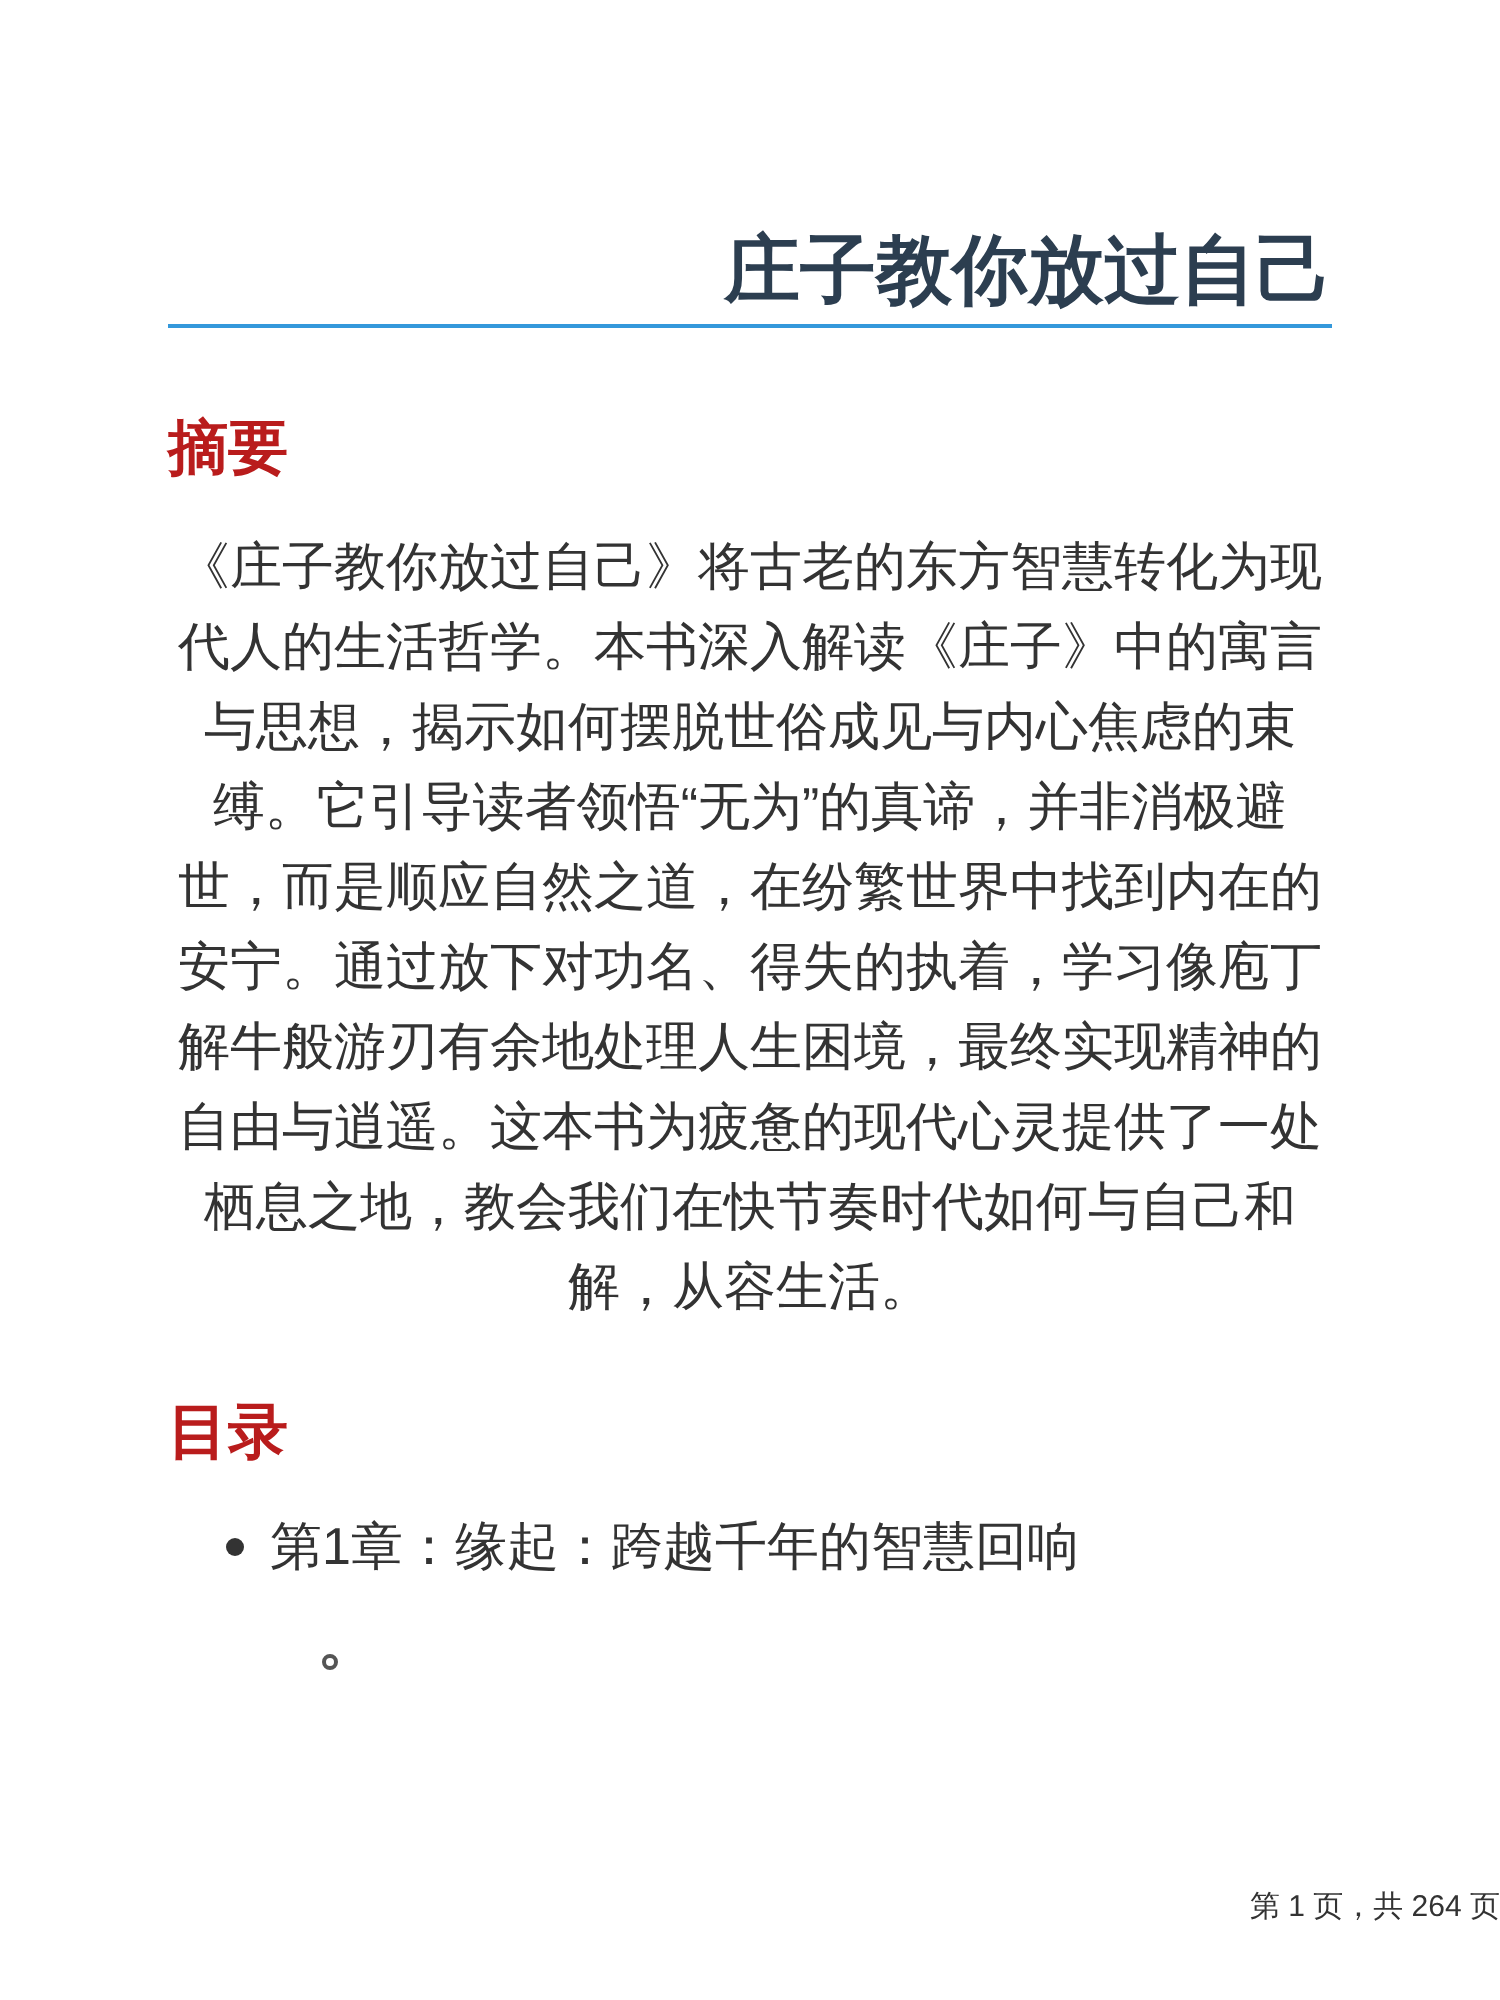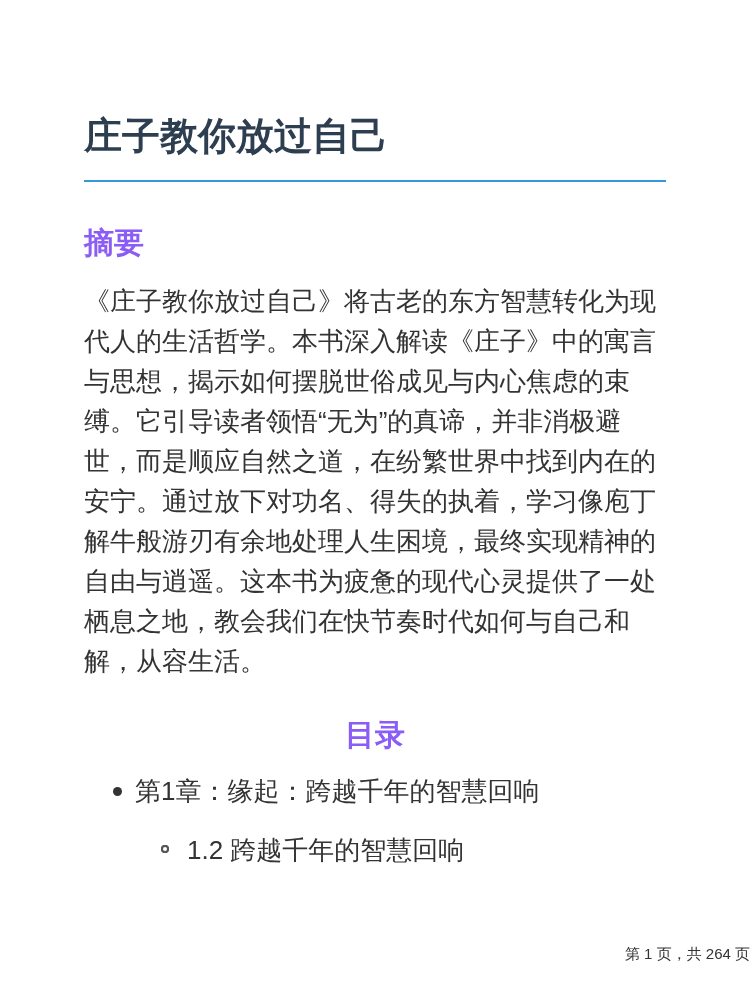--- a/index.html
+++ b/index.html
@@ -18,42 +18,42 @@
   }
   .content {
     padding: 114px 84px 0 84px;
   }
   h1.doc-title {
     margin: 0;
     font-size: 38px;
     line-height: 1.2;
     font-weight: 700;
     color: #2c3e50;
-    padding-bottom: 20px;
+    padding-bottom: 2px;
     border-bottom: 2px solid #3498db;
+    text-align: right;
   }
   h2.section-heading {
     font-size: 30px;
     line-height: 1.2;
     font-weight: 700;
-    color: #8b5cf6;
+    color: #b91c1c;
   }
   h2.abstract-heading {
     margin: 43px 0 0 0;
   }
   h2.toc-heading {
     margin: 36px 0 0 0;
-    text-align: center;
   }
   p.abstract-text {
     margin: 20px 0 0 0;
     font-size: 26px;
     line-height: 40px;
     color: #333333;
-    text-align: left;
+    text-align: center;
   }
   ul.toc-list {
     list-style: none;
     margin: 18px 0 0 0;
     padding: 0;
     font-size: 26px;
     color: #333333;
   }
   li.toc-chapter {
     position: relative;
@@ -119,24 +119,20 @@
     <h2 class="section-heading toc-heading">目录</h2>
 
     <ul class="toc-list">
       <li class="toc-chapter">
         <span class="bullet-disc"></span>
         <span>第1章：缘起：跨越千年的智慧回响</span>
         <ul class="toc-sublist">
           <li class="toc-section">
             <span class="bullet-circle"></span>
           </li>
-          <li class="toc-section">
-            <span class="bullet-circle"></span>
-            <span>1.2 跨越千年的智慧回响</span>
-          </li>
         </ul>
       </li>
     </ul>
 
   </div>
 
   <div class="page-footer">第 1 页，共 264 页</div>
 </div>
 
 </body></html>

